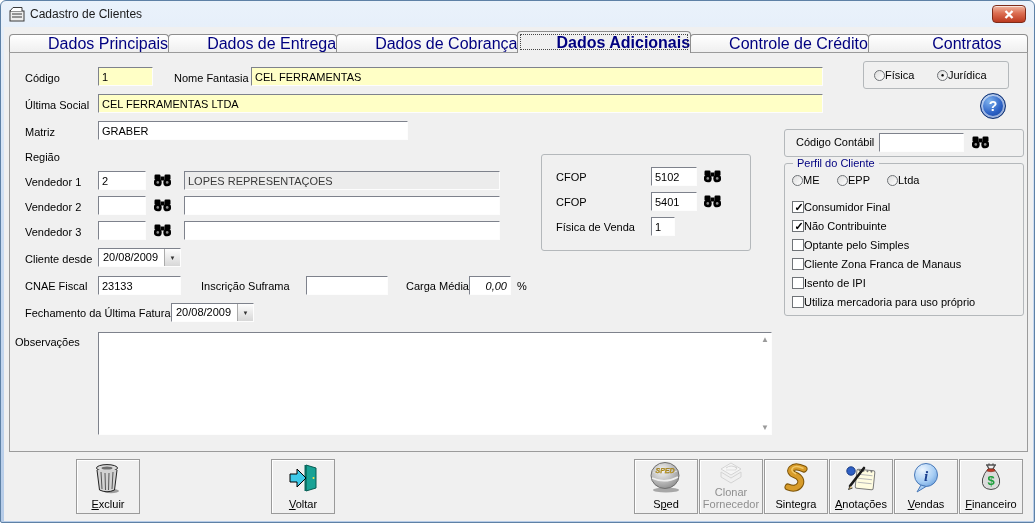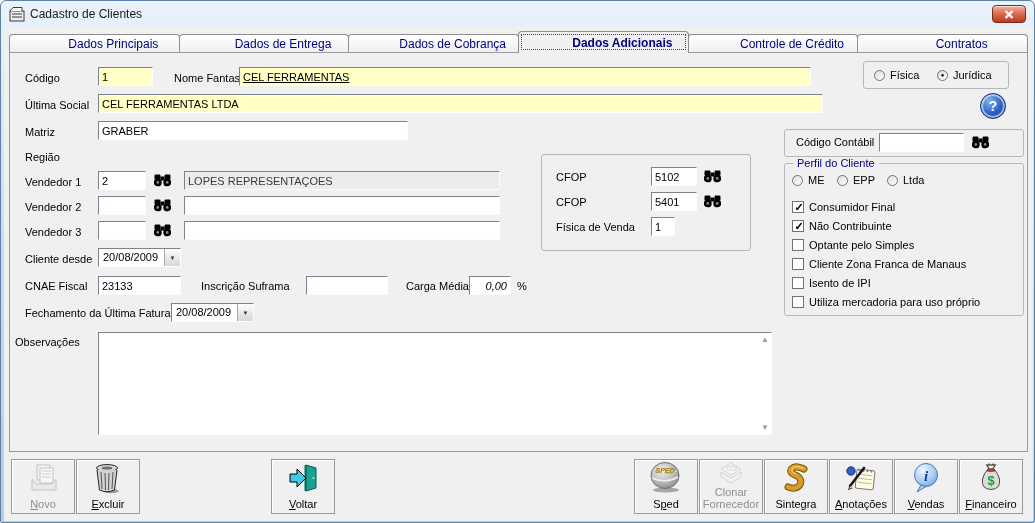--- a/index.html
+++ b/index.html
@@ -15,21 +15,21 @@
   .title { position:absolute; left:29px; top:6px; font-size:12px; color:#1A1A1A; }
   .close-btn { position:absolute; right:8px; top:4px; width:34px; height:18px; border-radius:4px;
          background:linear-gradient(#F0B7A2,#DC6F53 45%,#BC3A20);
          border:1px solid #7E2C1A; box-shadow:inset 0 1px 0 rgba(255,255,255,.65);
          display:flex; align-items:center; justify-content:center; cursor:pointer; }
 
   .tabs { position:absolute; left:8px; top:30px; width:1019px; height:22px;
           display:flex; align-items:flex-end; z-index:3; }
   .tab { flex:1; height:18px; margin-bottom:1px; background:linear-gradient(#FFFFFF,#EFEFEF);
          border:1px solid #8E8E8E; border-bottom:none; border-radius:4px 4px 0 0;
-         color:#000080; font-size:12px; display:flex; align-items:center; justify-content:center;
+         color:#000080; font-size:16px; display:flex; align-items:center; justify-content:center;
          cursor:pointer; white-space:nowrap;padding-left:38px; }
   .tab + .tab { margin-left:-1px; }
   .tab.active { height:22px; margin-bottom:0; background:#F0F0F0; font-weight:bold;
          outline:1px dotted #444; outline-offset:-4px; z-index:4; }
 
   .panel { position:absolute; left:8px; top:51px; width:1019px; height:400px;
            border:1px solid #9B9B9B; background:#F0F0F0; z-index:1; }
 
   .lbl { position:absolute; font-size:11px; color:#000; white-space:nowrap; z-index:2; }
   .tb  { position:absolute; height:19px; border:1px solid #7E828C;
@@ -46,21 +46,21 @@
   .combo { position:absolute; height:19px; border:1px solid #7E828C;
            border-bottom-color:#FDFDFD; border-right-color:#FDFDFD; background:#fff;
            font-size:11px; z-index:2; cursor:pointer; }
   .combo-val { position:absolute; left:4px; top:2px; }
   .combo-btn { position:absolute; right:0; top:0; width:16px; height:17px;
            background:linear-gradient(#FDFDFD,#D7D7D7); border-left:1px solid #ABABAB;
            display:flex; align-items:center; justify-content:center; font-size:6px; color:#333; }
 
   .bin { position:absolute; width:17px; height:13px; cursor:pointer; z-index:2; line-height:0; }
 
-  .opt-row { position:absolute; display:flex; align-items:center; gap:5px; font-size:11px; z-index:2; cursor:pointer; white-space:nowrap; }
+  .opt-row { position:absolute; display:flex; align-items:center; font-size:11px; z-index:2; cursor:pointer; white-space:nowrap; }
   .rad { display:inline-block; position:relative; width:11px; height:11px; border-radius:50%;
          background:linear-gradient(135deg,#DCDCDC,#FFFFFF); border:1px solid #6F7377; flex:0 0 auto; }
   .rad .dot { position:absolute; inset:0; display:flex; align-items:center; justify-content:center;
          font-size:6px; color:#000; }
   .chk { display:inline-block; position:relative; width:12px; height:12px; background:#fff;
          border:1px solid #6F7377; flex:0 0 auto; }
   .chk .mark { position:absolute; left:0; top:-2px; width:12px; text-align:center;
          font-size:11px; font-weight:bold; color:#000; line-height:14px; }
 
   .obs { position:absolute; left:97px; top:331px; width:674px; height:103px; background:#fff;
@@ -128,21 +128,21 @@
     <div class="tab active">Dados Adicionais</div>
     <div class="tab">Controle de Crédito</div>
     <div class="tab">Contratos</div>
   </div>
 
   <div class="panel"></div>
 
   <span class="lbl" style="left:24px;top:71px">Código</span>
   <input class="tb yellow" style="left: 97px; top: 66px; width: 55px;" value="1">
   <span class="lbl" style="left:173px;top:71px">Nome Fantasia</span>
-  <input class="tb yellow" style="left: 238px; top: 66px; width: 572px; text-decoration: underline;" value="CEL FERRAMENTAS">
+  <input class="tb yellow" style="left: 250px; top: 66px; width: 572px;" value="CEL FERRAMENTAS">
 
   <div class="gbox" style="left:862px;top:60px;width:146px;height:28px">
     <div class="opt-row" style="left:10px;top:7px">
       <span class="rad">
           <span class="dot"></span>
         </span>
       <span>Física</span>
     </div>
     <div class="opt-row" style="left:73px;top:7px">
       <span class="rad">
@@ -283,33 +283,20 @@
     <span class="combo-btn">▼</span>
   </div>
 
   <span class="lbl" style="left:14px;top:335px">Observações</span>
   <div class="obs">
     <span></span>
     <span class="sa" style="top:2px">▲</span>
     <span class="sa" style="bottom:2px">▼</span>
   </div>
 
-  <div class="tbtn disabled" style="left:10px">
-    <span class="ic">
-      <svg width="32" height="30" viewBox="0 0 32 30">
-        <rect x="10" y="2" width="13" height="15" fill="#F4F4F4" stroke="#9A9A9A"></rect>
-        <rect x="13" y="5" width="13" height="15" fill="#FFFFFF" stroke="#9A9A9A"></rect>
-        <line x1="15" y1="8" x2="24" y2="8" stroke="#B5B5B5"></line>
-          <line x1="15" y1="11" x2="24" y2="11" stroke="#B5B5B5"></line>
-          <line x1="15" y1="14" x2="24" y2="14" stroke="#B5B5B5"></line>
-        <path d="M5 16 L9 21 H25 L29 16 V27 H5 Z" fill="#E6E6E6" stroke="#9A9A9A"></path>
-      </svg>
-    </span>
-    <span class="lb"><span></span><span class="u">N</span><span>ovo</span></span>
-  </div>
   <div class="tbtn" style="left:75px">
     <span class="ic">
       <svg width="30" height="31" viewBox="0 0 30 31">
         <ellipse cx="18" cy="28" rx="8" ry="2.2" fill="rgba(0,0,0,.35)"></ellipse>
         <ellipse cx="14" cy="5" rx="10.5" ry="3.4" fill="#DADADA" stroke="#222"></ellipse>
         <ellipse cx="14" cy="5" rx="5.5" ry="1.6" fill="#6E6E6E"></ellipse>
         <path d="M4 7 L6.5 27 Q14 30.5 21.5 27 L24 7" fill="#D2D2D2" stroke="#222"></path>
         <path d="M8 9 L9 26 M12 10 L12.5 27 M16 10 L15.5 27 M20 9 L19 26" stroke="#555" fill="none"></path>
       </svg>
     </span>

